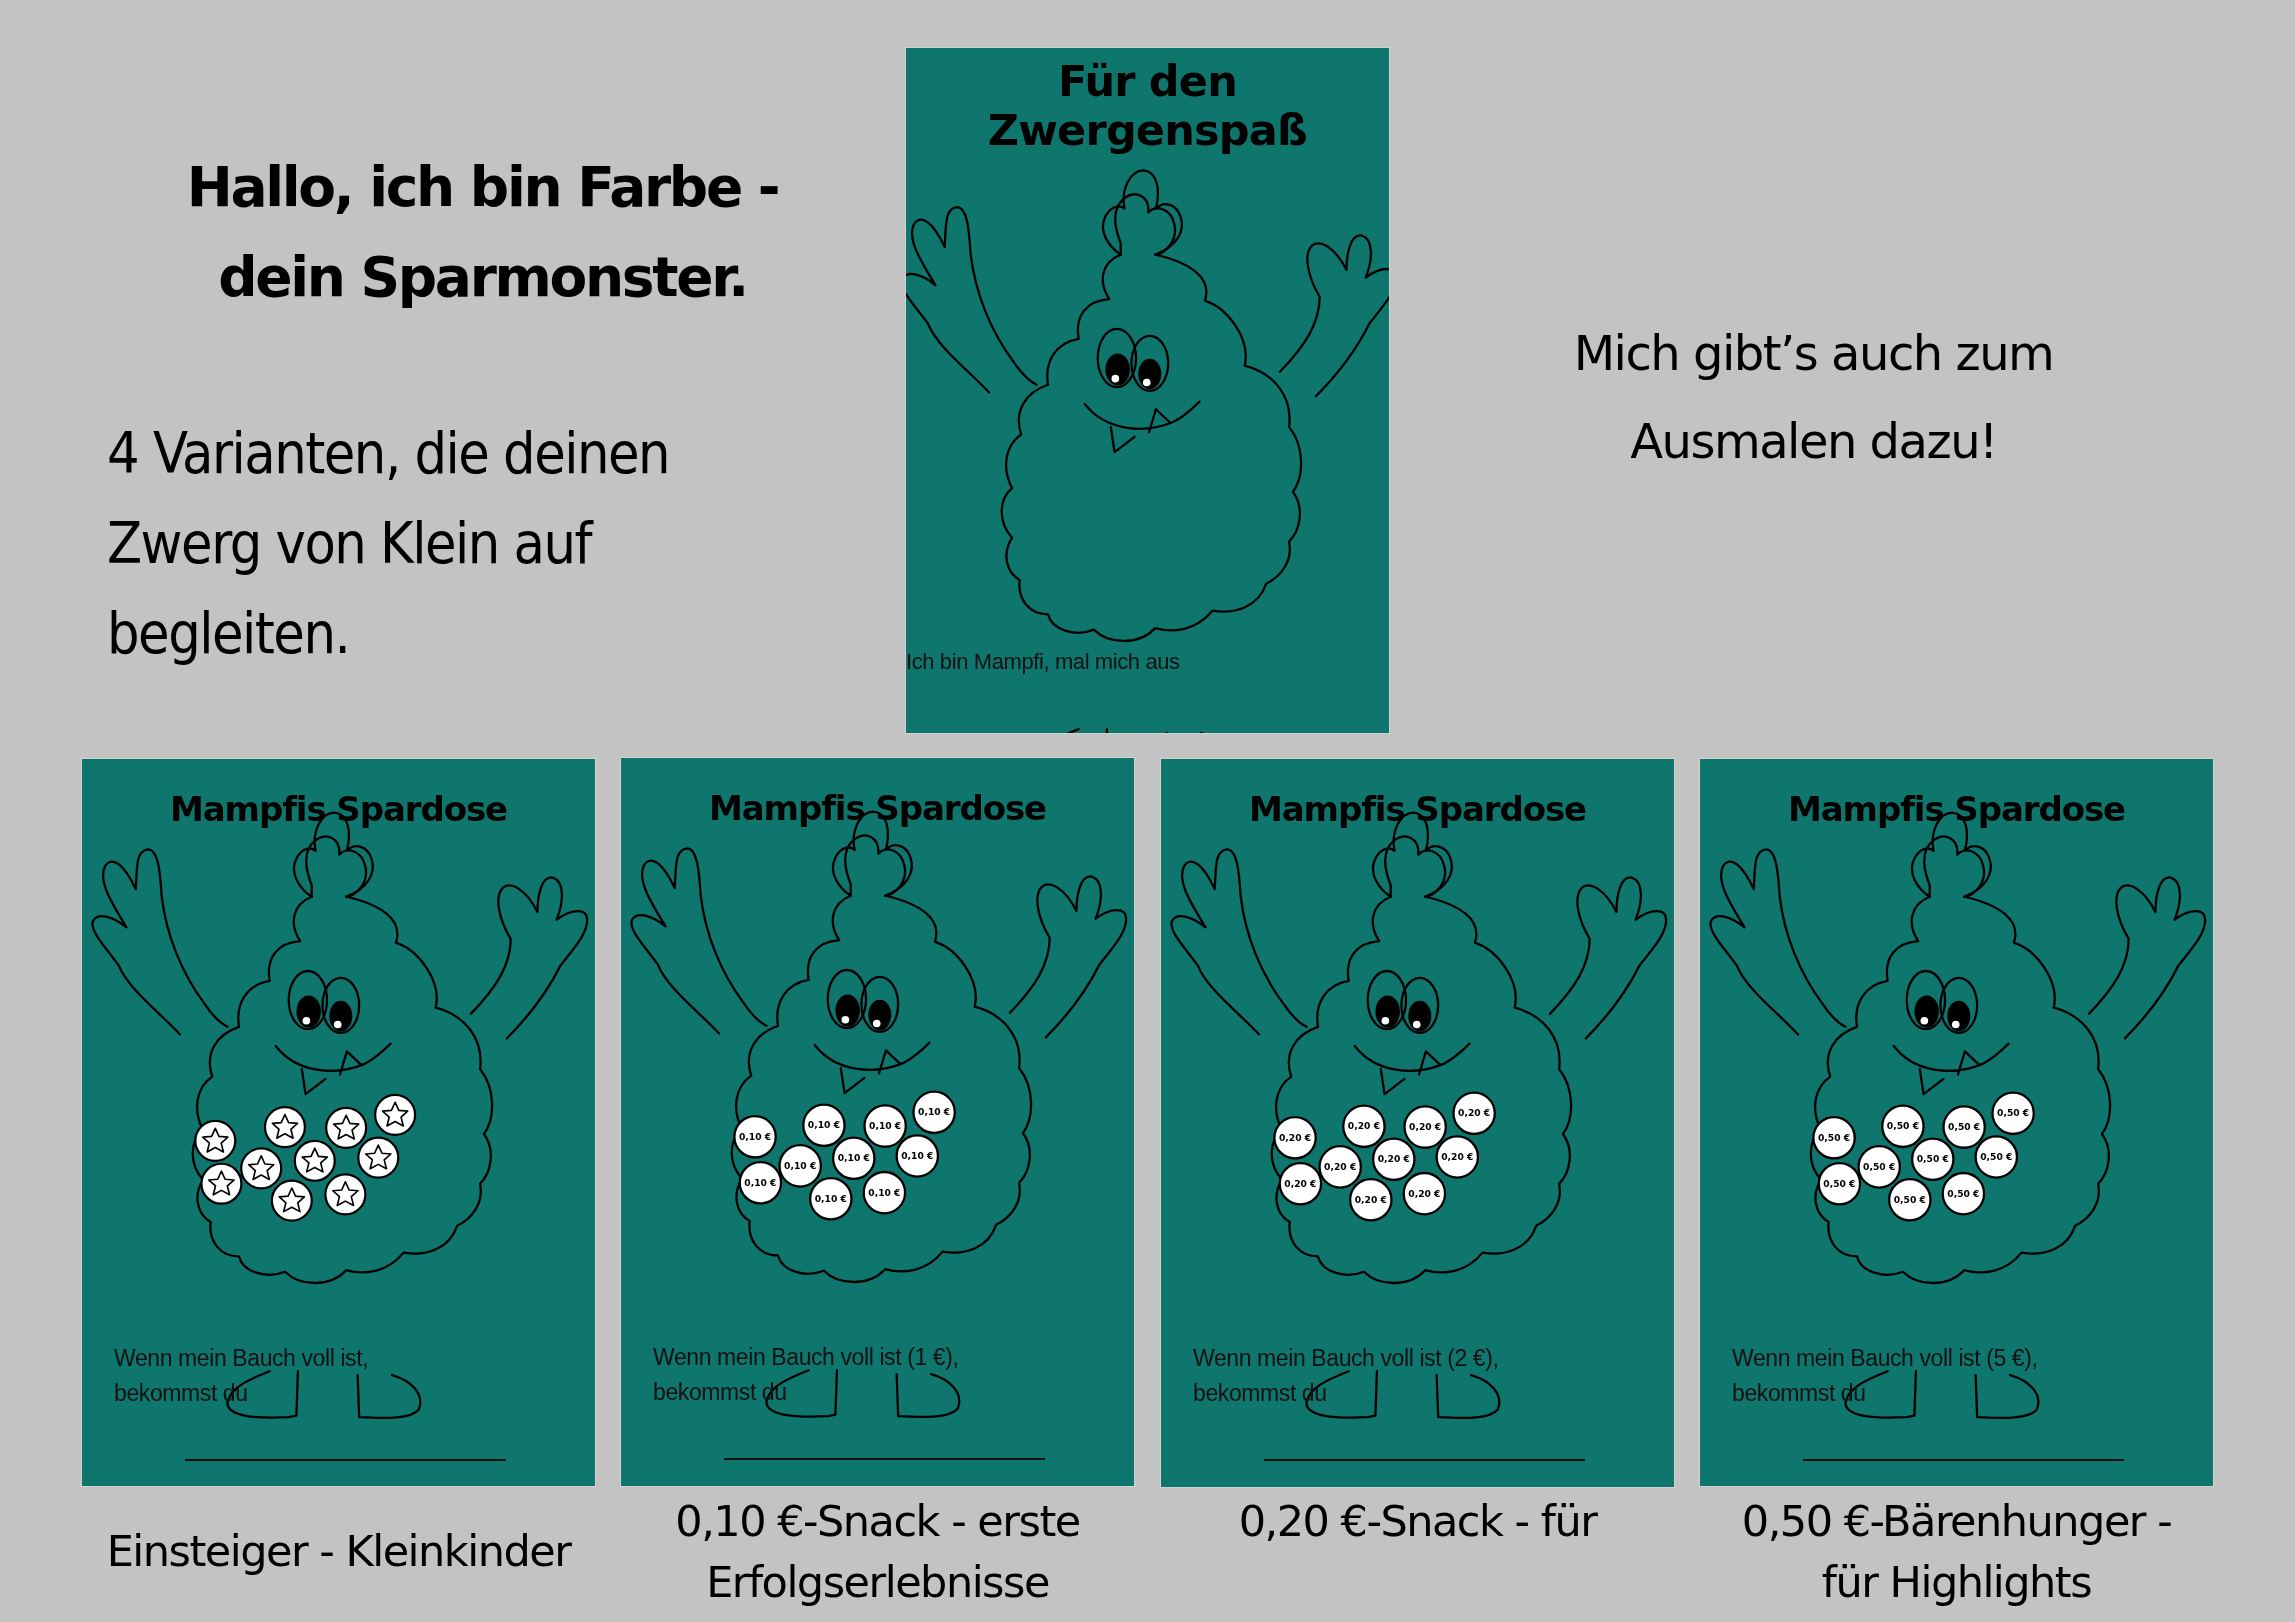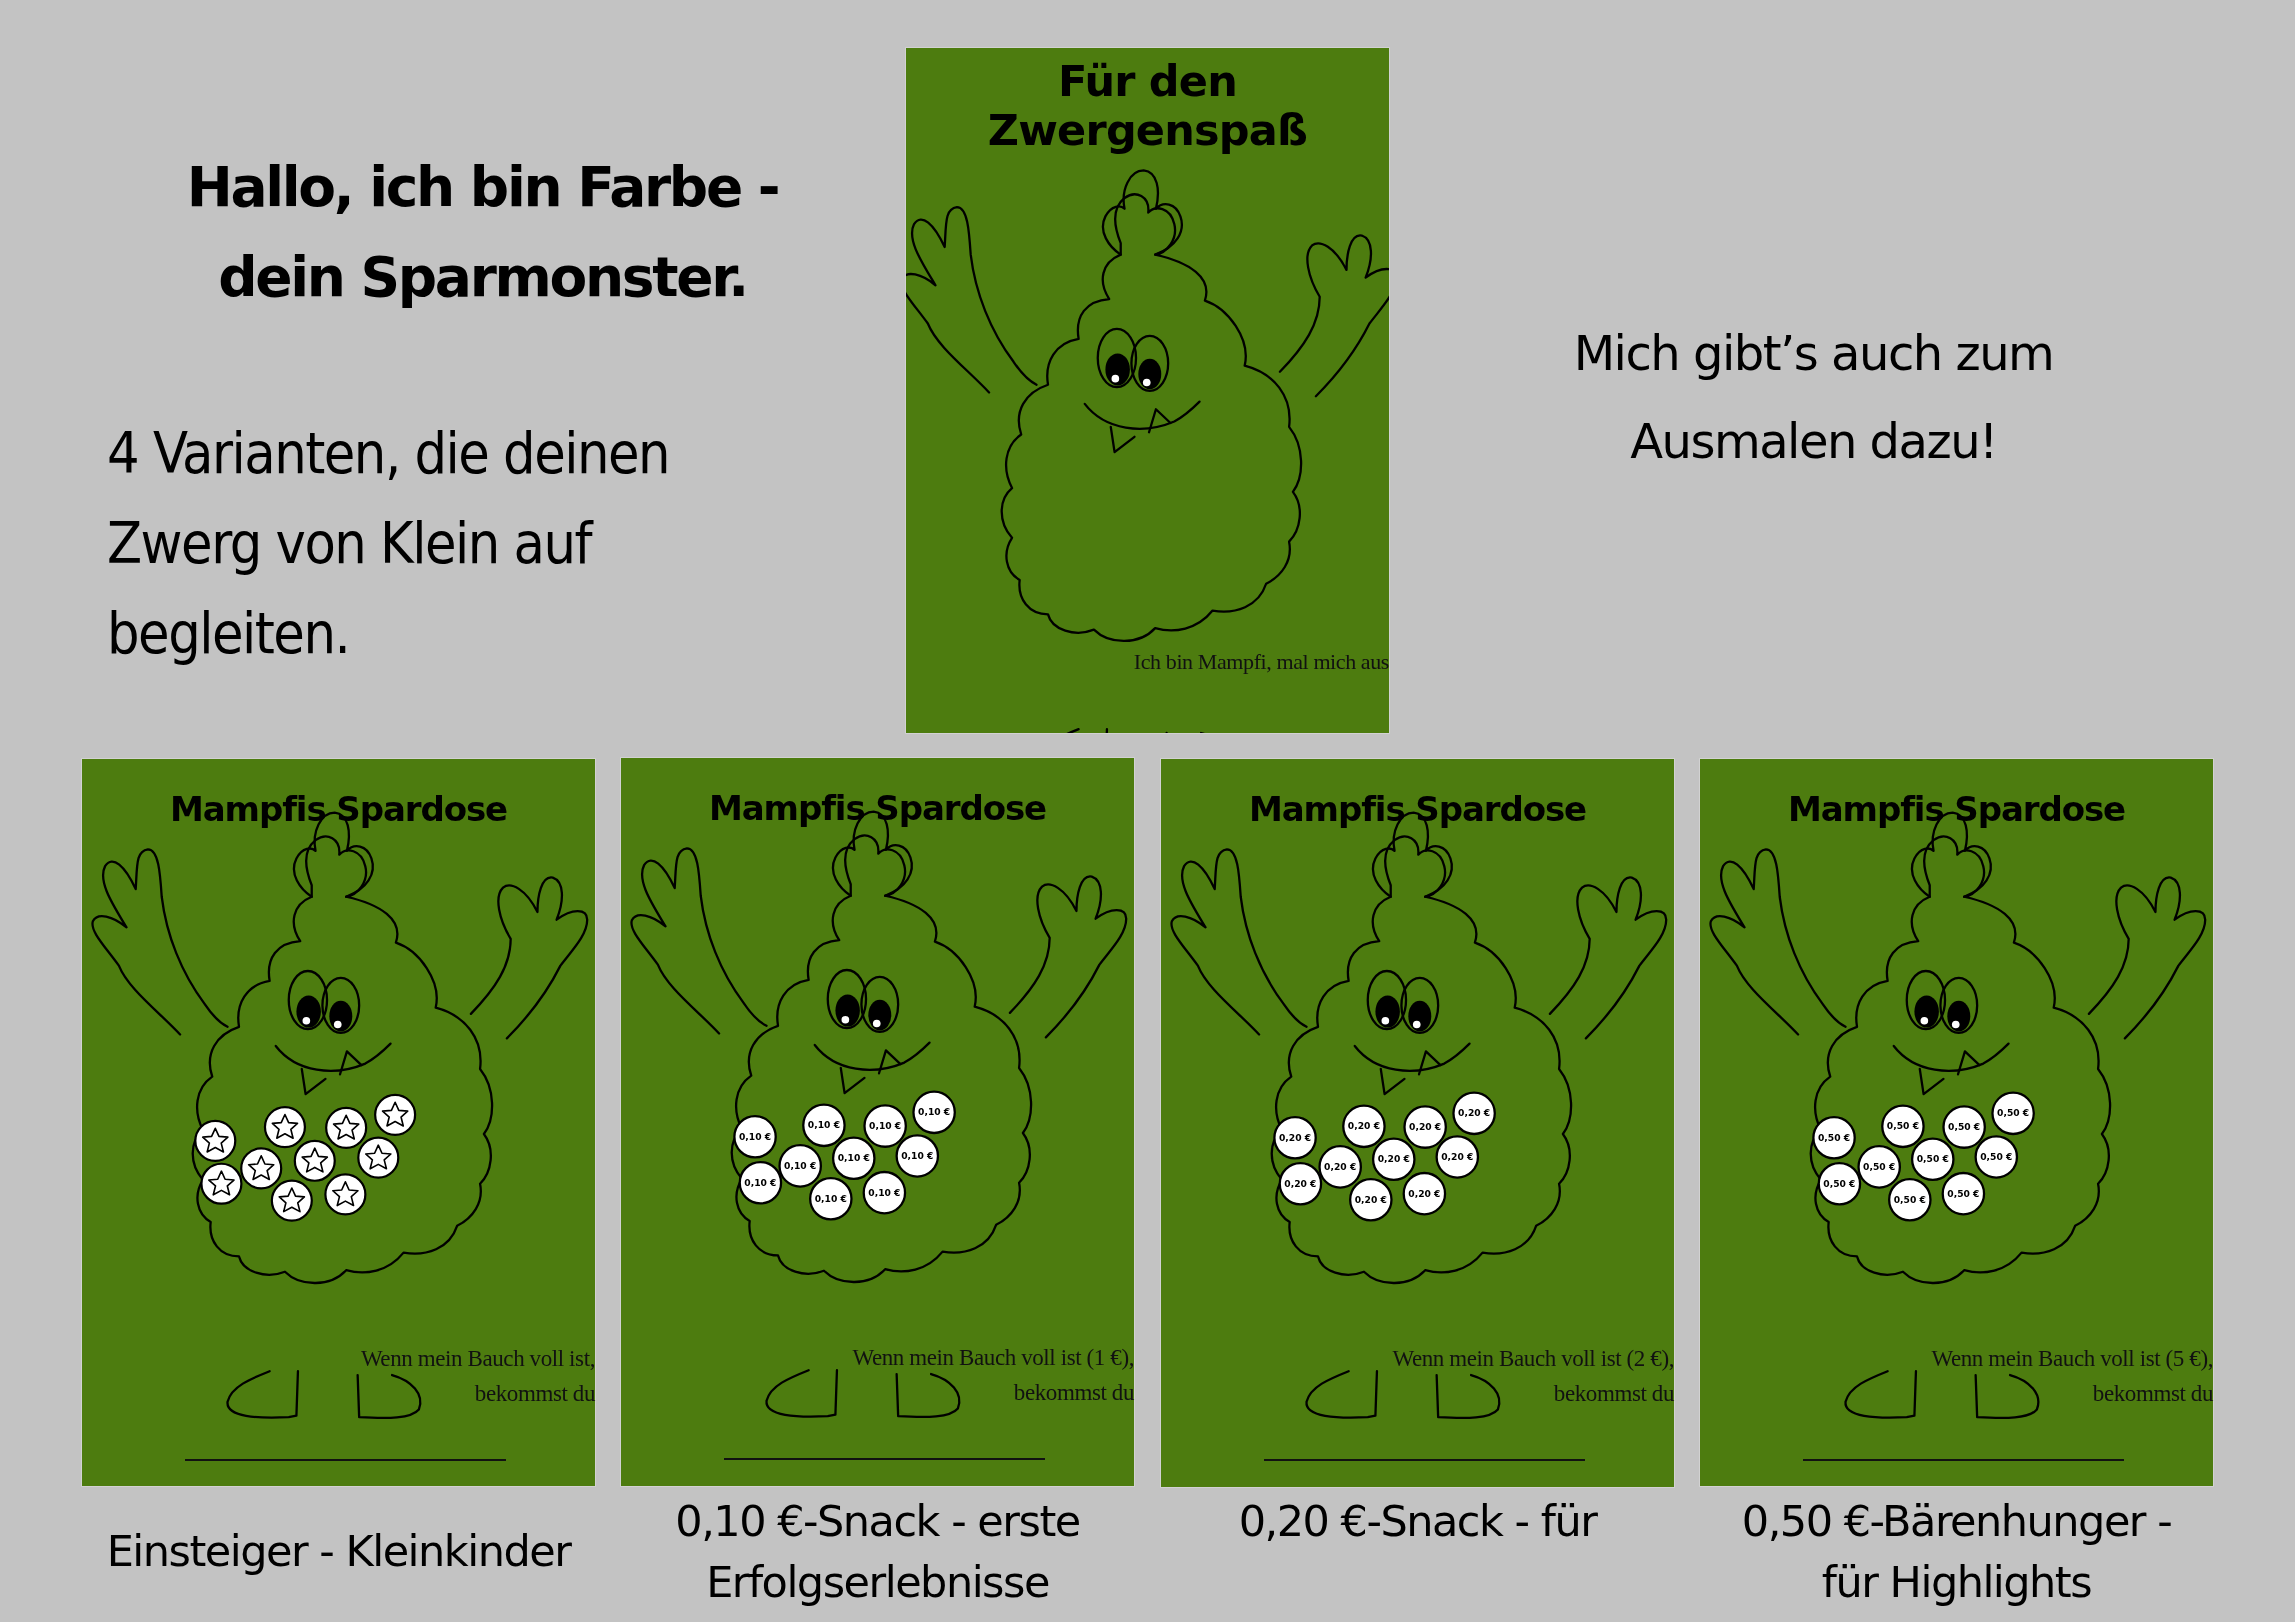--- a/index.html
+++ b/index.html
@@ -35,21 +35,21 @@
     position: absolute;
     left: 1454px; top: 309px; width: 719px;
     text-align: center;
     font-family: "DejaVu Sans", sans-serif;
     font-size: 48px;
     line-height: 88px;
     letter-spacing: -1.5px;
   }
   .card {
     position: absolute;
-    background: #4d7c0f;
+    background: #0f766e;
     box-shadow: 0 0 0 0.8px #d6d6d6;
   }
   .card-top { left: 906px; top: 48px; width: 483px; height: 685px; }
   .card-1 { left: 82px;  top: 759px; width: 513px; height: 727px; }
   .card-2 { left: 621px;  top: 758px; width: 513px; height: 728px; }
   .card-3 { left: 1161px; top: 759px; width: 513px; height: 728px; }
   .card-4 { left: 1700px; top: 759px; width: 513px; height: 727px; }
 
   .card-title {
     position: absolute; left: 0; right: 0;
@@ -62,22 +62,22 @@
   .card-bottom .card-title { top: 29px; font-size: 34px; line-height: 43px; letter-spacing: -1.1px; }
 
   .monster {
     position: absolute; left: 0; top: 0;
   }
   .card-top .monster { width: 483px; height: 685px; }
   .card-bottom .monster { width: 513px; height: 727px; }
 
   .card-caption {
     position: absolute; left: 0; right: 0;
-    text-align: right;
-    font-family: Liberation Serif, serif;
+    text-align: left;
+    font-family: Liberation Sans, sans-serif;
     font-size: 23px;
     line-height: 35px;
     color: #111;
     letter-spacing: -0.4px;
   }
   .card-top .card-caption { top: 597px; font-size: 22px; line-height: 34px; }
   .card-bottom .card-caption { top: 582px; padding-left: 32px; }
 
   .fill-line {
     position: absolute;

